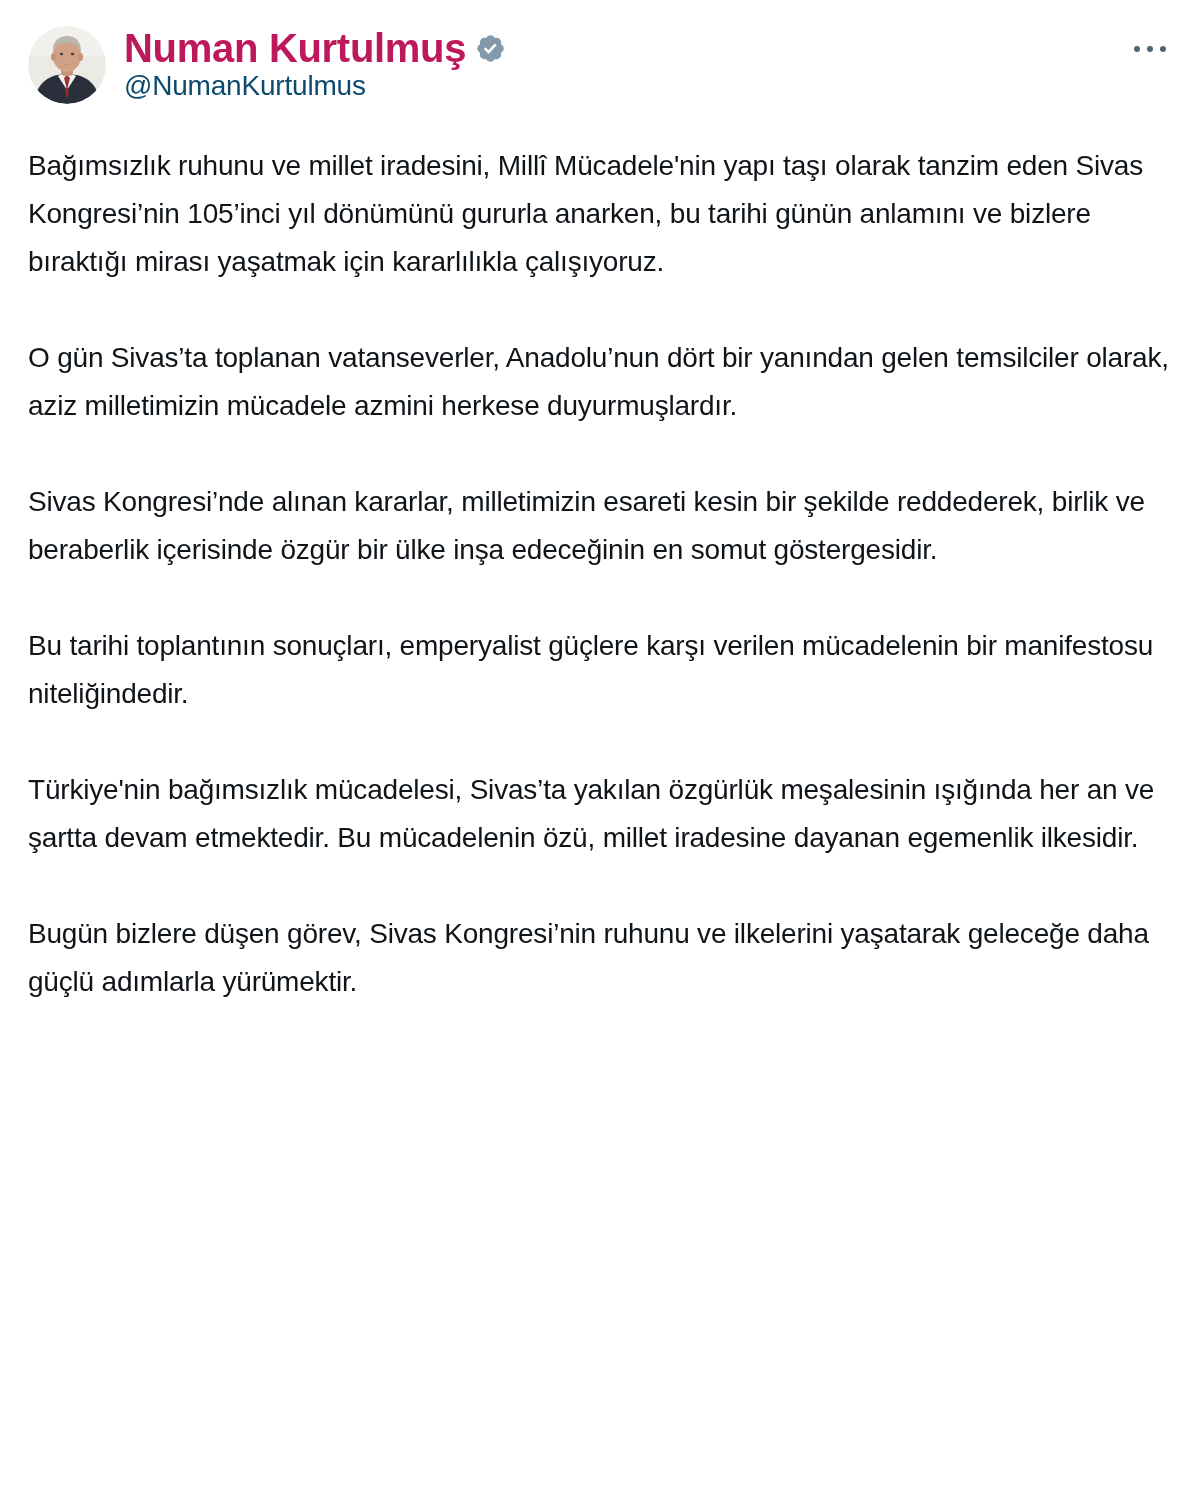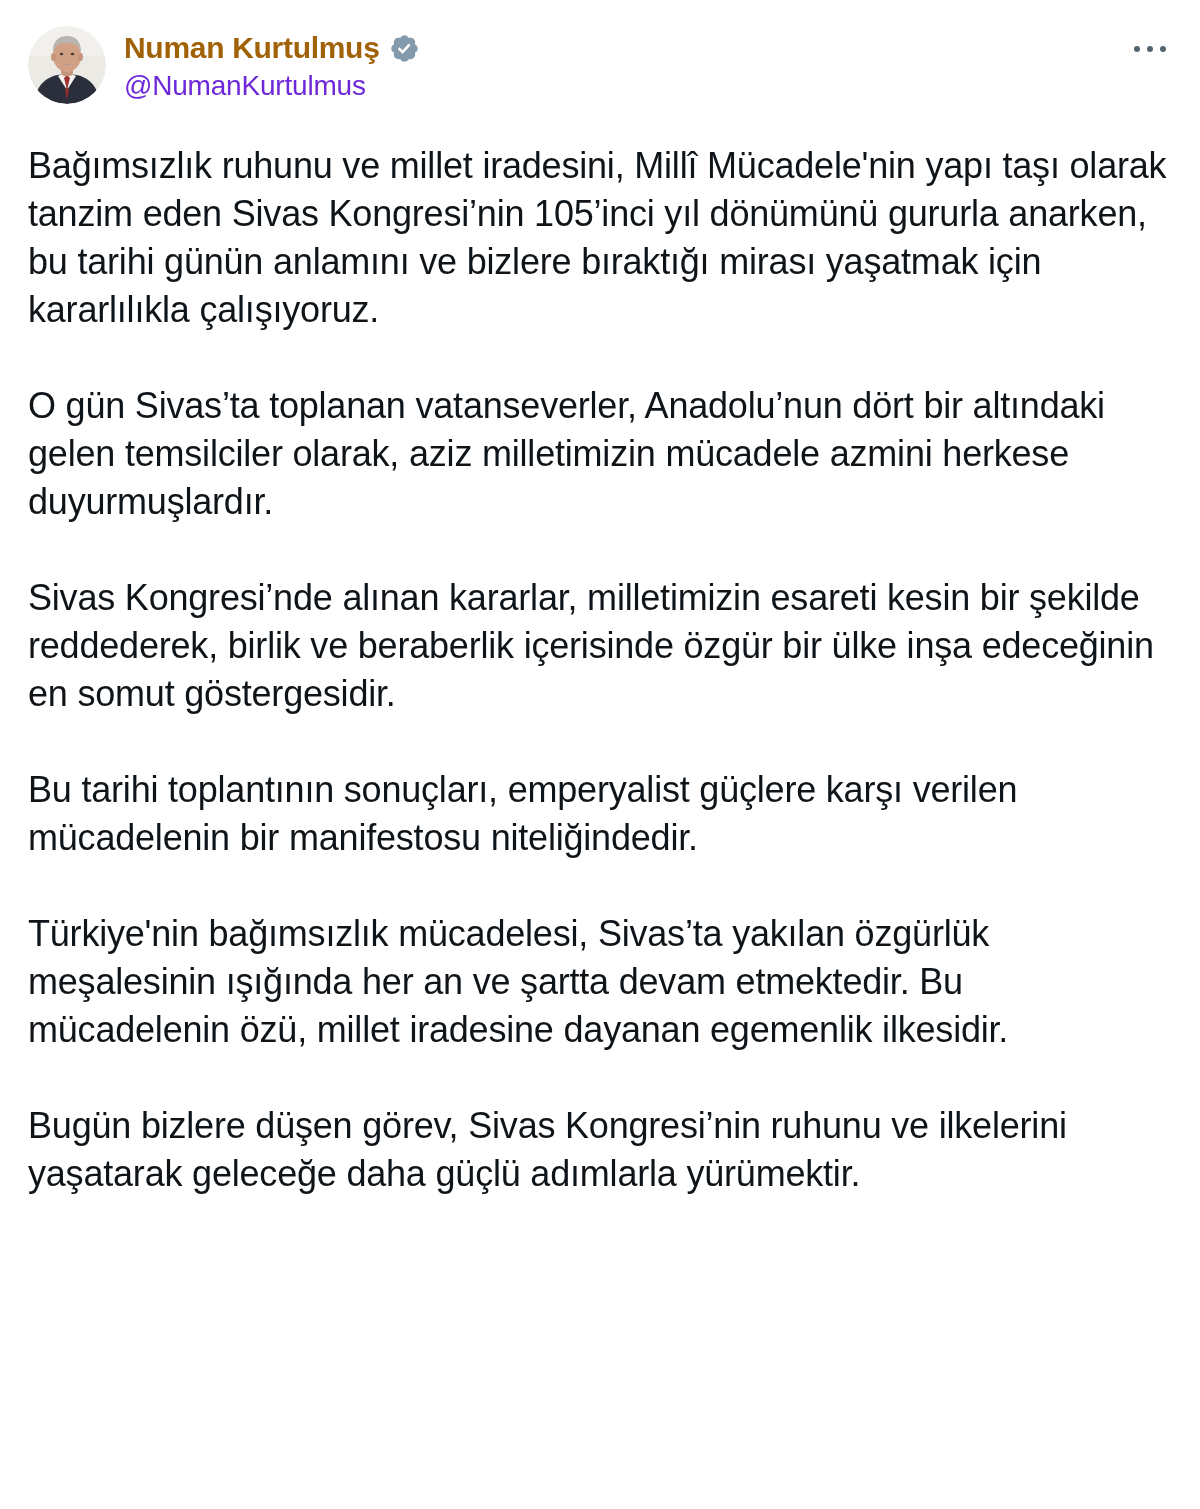--- a/index.html
+++ b/index.html
@@ -41,37 +41,37 @@
     flex-direction: column;
     justify-content: center;
     padding-top: 2px;
   }
   .author-name-row {
     display: flex;
     align-items: center;
     gap: 9px;
   }
   .author-name {
-    font-size: 30px;
+    font-size: 40px;
     line-height: 40px;
     font-weight: bold;
-    color: #a16207;
+    color: #be185d;
     letter-spacing: -0.3px;
     cursor: pointer;
   }
   .verified-badge {
     width: 31px;
     height: 31px;
     display: inline-block;
     cursor: pointer;
   }
   .author-handle {
     font-size: 28px;
     line-height: 36px;
-    color: #6d28d9;
+    color: #0c4a6e;
     letter-spacing: -0.2px;
     cursor: pointer;
   }
   .more-btn {
     margin-left: auto;
     margin-top: 14px;
     border: none;
     background: transparent;
     padding: 6px;
     cursor: pointer;
@@ -83,21 +83,21 @@
     gap: 7px;
   }
   .more-dots .dot {
     width: 6px;
     height: 6px;
     border-radius: 50%;
     background: #536471;
   }
   .tweet-text {
     margin-top: 38px;
-    font-size: 36px;
+    font-size: 28px;
     line-height: 48px;
     color: #0f1419;
     letter-spacing: -0.2px;
   }
   .tweet-paragraph {
     margin: 0 0 48px 0;
   }
   .tweet-paragraph:last-child {
     margin-bottom: 0;
   }
@@ -164,21 +164,21 @@
           <span class="dot"></span>
             <span class="dot"></span>
             <span class="dot"></span>
         </span>
       </button>
 
     </header>
 
     <div class="tweet-text">
         <p class="tweet-paragraph">Bağımsızlık ruhunu ve millet iradesini, Millî Mücadele'nin yapı taşı olarak tanzim eden Sivas Kongresi’nin 105’inci yıl dönümünü gururla anarken, bu tarihi günün anlamını ve bizlere bıraktığı mirası yaşatmak için kararlılıkla çalışıyoruz.</p>
-        <p class="tweet-paragraph">O gün Sivas’ta toplanan vatanseverler, Anadolu’nun dört bir altındaki gelen temsilciler olarak, aziz milletimizin mücadele azmini herkese duyurmuşlardır.</p>
+        <p class="tweet-paragraph">O gün Sivas’ta toplanan vatanseverler, Anadolu’nun dört bir yanından gelen temsilciler olarak, aziz milletimizin mücadele azmini herkese duyurmuşlardır.</p>
         <p class="tweet-paragraph">Sivas Kongresi’nde alınan kararlar, milletimizin esareti kesin bir şekilde reddederek, birlik ve beraberlik içerisinde özgür bir ülke inşa edeceğinin en somut göstergesidir.</p>
         <p class="tweet-paragraph">Bu tarihi toplantının sonuçları, emperyalist güçlere karşı verilen mücadelenin bir manifestosu niteliğindedir.</p>
         <p class="tweet-paragraph">Türkiye'nin bağımsızlık mücadelesi, Sivas’ta yakılan özgürlük meşalesinin ışığında her an ve şartta devam etmektedir. Bu mücadelenin özü, millet iradesine dayanan egemenlik ilkesidir.</p>
         <p class="tweet-paragraph">Bugün bizlere düşen görev, Sivas Kongresi’nin ruhunu ve ilkelerini yaşatarak geleceğe daha güçlü adımlarla yürümektir.</p>
       </div>
 
   </article>
 </div>
 
 </body></html>

